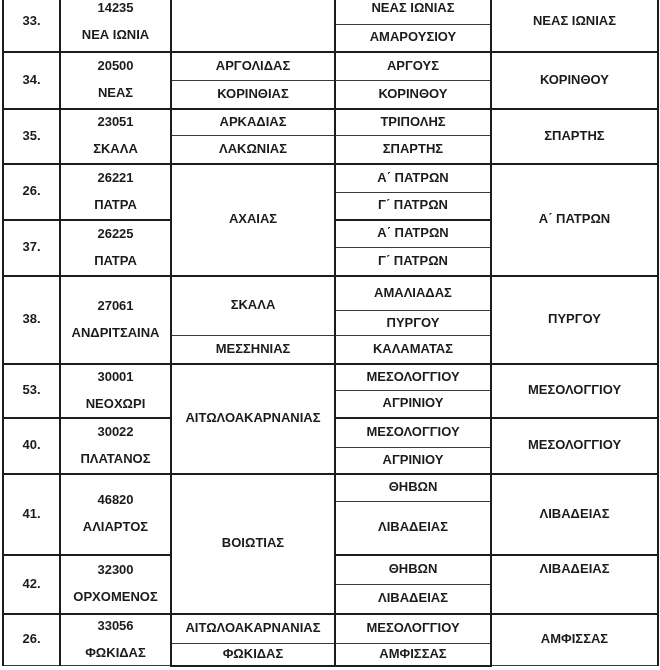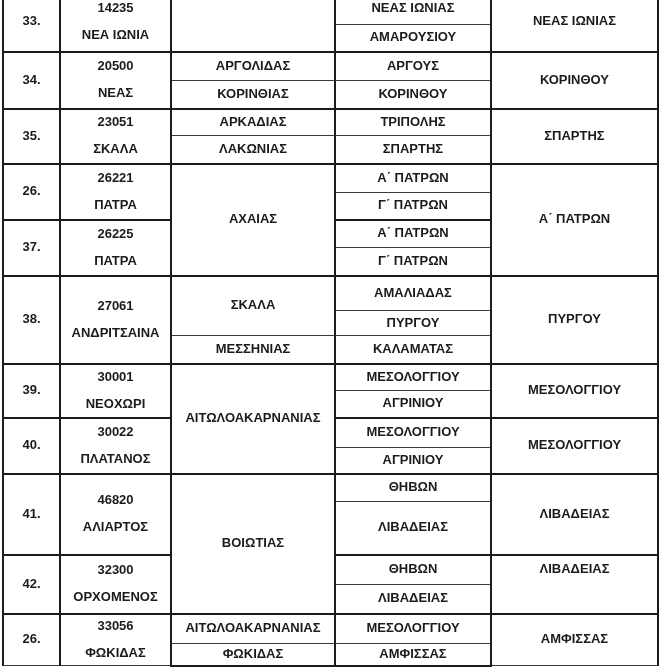--- a/index.html
+++ b/index.html
@@ -127,21 +127,21 @@
   </tr>
   <tr style="height:25px">
     <td>ΠΥΡΓΟΥ</td>
   </tr>
   <tr style="height:28px">
     <td>ΜΕΣΣΗΝΙΑΣ</td>
     <td>ΚΑΛΑΜΑΤΑΣ</td>
   </tr>
 
   <tr class="rs" style="height:27px">
-    <td rowspan="2">39.</td>
+    <td rowspan="2">53.</td>
     <td rowspan="2">
       <div>30001</div>
       <div class="loc-name">ΝΕΟΧΩΡΙ</div>
     </td>
     <td rowspan="4">ΑΙΤΩΛΟΑΚΑΡΝΑΝΙΑΣ</td>
     <td>ΜΕΣΟΛΟΓΓΙΟΥ</td>
     <td rowspan="2">ΜΕΣΟΛΟΓΓΙΟΥ</td>
   </tr>
   <tr style="height:27px">
     <td>ΑΓΡΙΝΙΟΥ</td>

